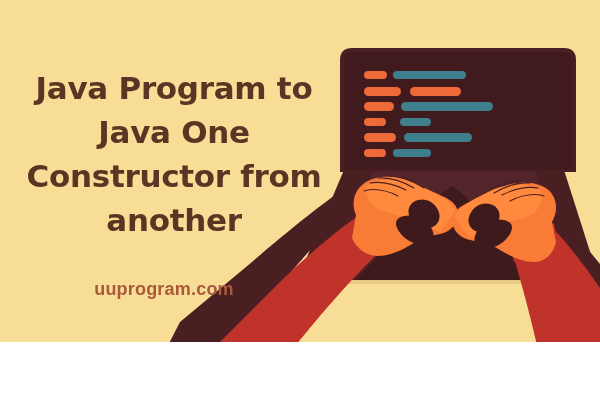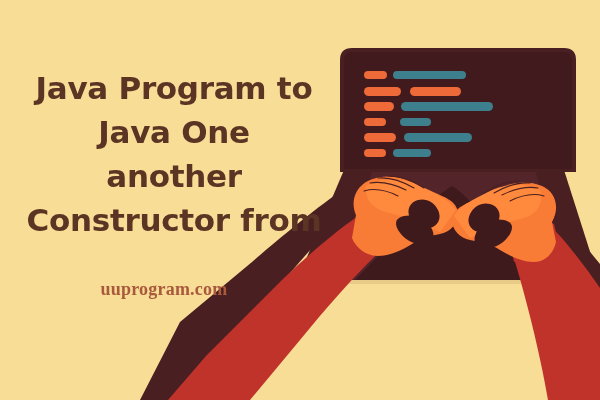--- a/index.html
+++ b/index.html
@@ -3,21 +3,21 @@
 <meta charset="utf-8">
 <style>
   html, body {
     margin: 0;
     padding: 0;
     background: #ffffff;
   }
   #canvas {
     position: relative;
     width: 600px;
-    height: 400px;
+    height: 342px;
     overflow: hidden;
     background: #f7dd96;
     font-family: "Liberation Sans", sans-serif;
   }
   #artwork {
     position: absolute;
     inset: 0;
     width: 600px;
     height: 400px;
   }
@@ -45,21 +45,21 @@
     margin: 0;
   }
   #headline .ln {
     display: block;
   }
   #site-url {
     position: absolute;
     left: 14px;
     top: 279px;
     width: 300px;
-    font-family: Liberation Serif, serif;
+    font-family: Liberation Sans, sans-serif;
     font-weight: bold;
     font-size: 18px;
     letter-spacing: 0.2px;
     color: #a9593c;
     text-align: center;
     margin: 0;
   }
 </style>
 </head>
 <body>
@@ -167,19 +167,19 @@
       <path d="M490 204 C 482 202 474 206 470 214 C 466 222 470 230 478 232 C 486 234 494 230 498 222 C 502 214 498 206 490 204 Z" fill="#3f1a1d"></path>
       <path d="M504 220 C 494 218 484 222 478 230 C 472 238 474 246 482 248 C 492 250 504 244 510 234 C 514 226 512 222 504 220 Z" fill="#3f1a1d"></path>
     </g>
 
   </svg>
 
   <div class="text-layer">
     <h1 id="headline">
       <span class="ln">Java Program to</span>
       <span class="ln">Java One</span>
+      <span class="ln">Constructor from</span>
       <span class="ln">another</span>
-      <span class="ln">Constructor from</span>
     </h1>
     <div id="site-url">uuprogram.com</div>
   </div>
 
 </div>
 
 </body></html>

